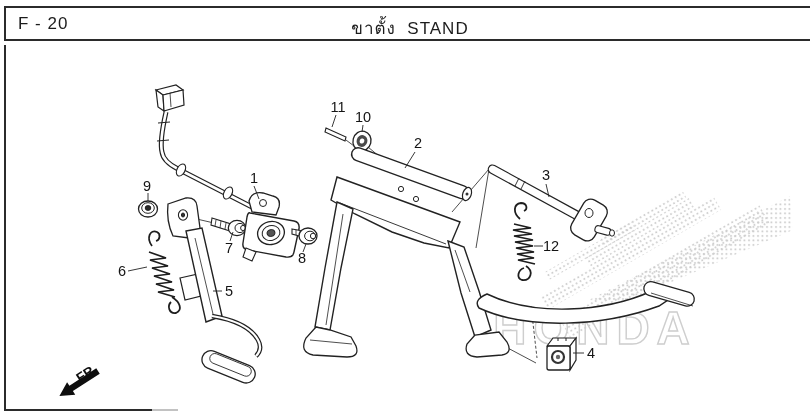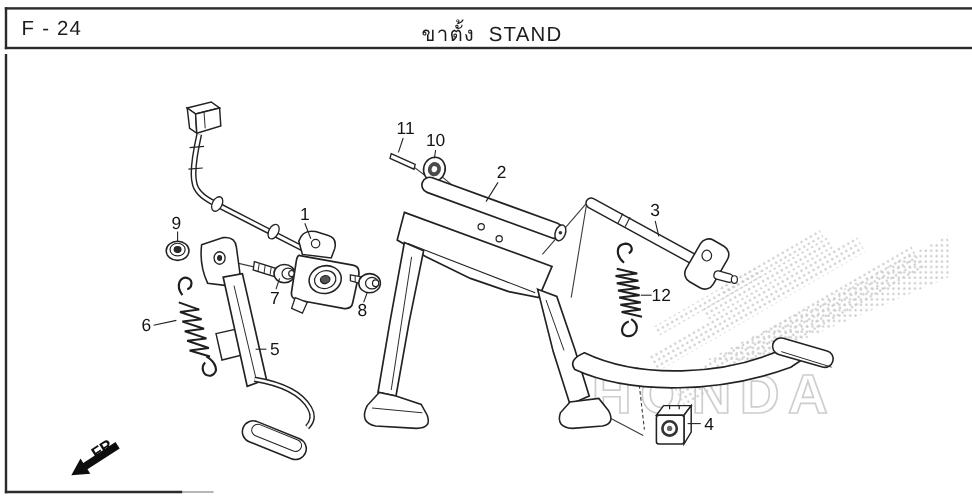--- a/index.html
+++ b/index.html
@@ -46,21 +46,21 @@
     stroke-width:1.4;
   }
   .fr-text{font-size:13.5px;font-weight:bold;fill:#0e0e0e;}
 </style>
 </head>
 <body>
 
 <div class="page">
 
   <div class="header-box">
-    <span class="page-code">F - 24</span>
+    <span class="page-code">F - 20</span>
     <div class="page-title">ขาตั้ง  STAND</div>
   </div>
 
   <svg class="diagram" width="810" height="420" viewBox="0 0 810 420">
 
     <defs>
       <pattern id="dotp" width="4.5" height="4.5" patternUnits="userSpaceOnUse">
         <circle cx="2" cy="2" r="1" fill="#c4c4c4"></circle>
       </pattern>
     </defs>

